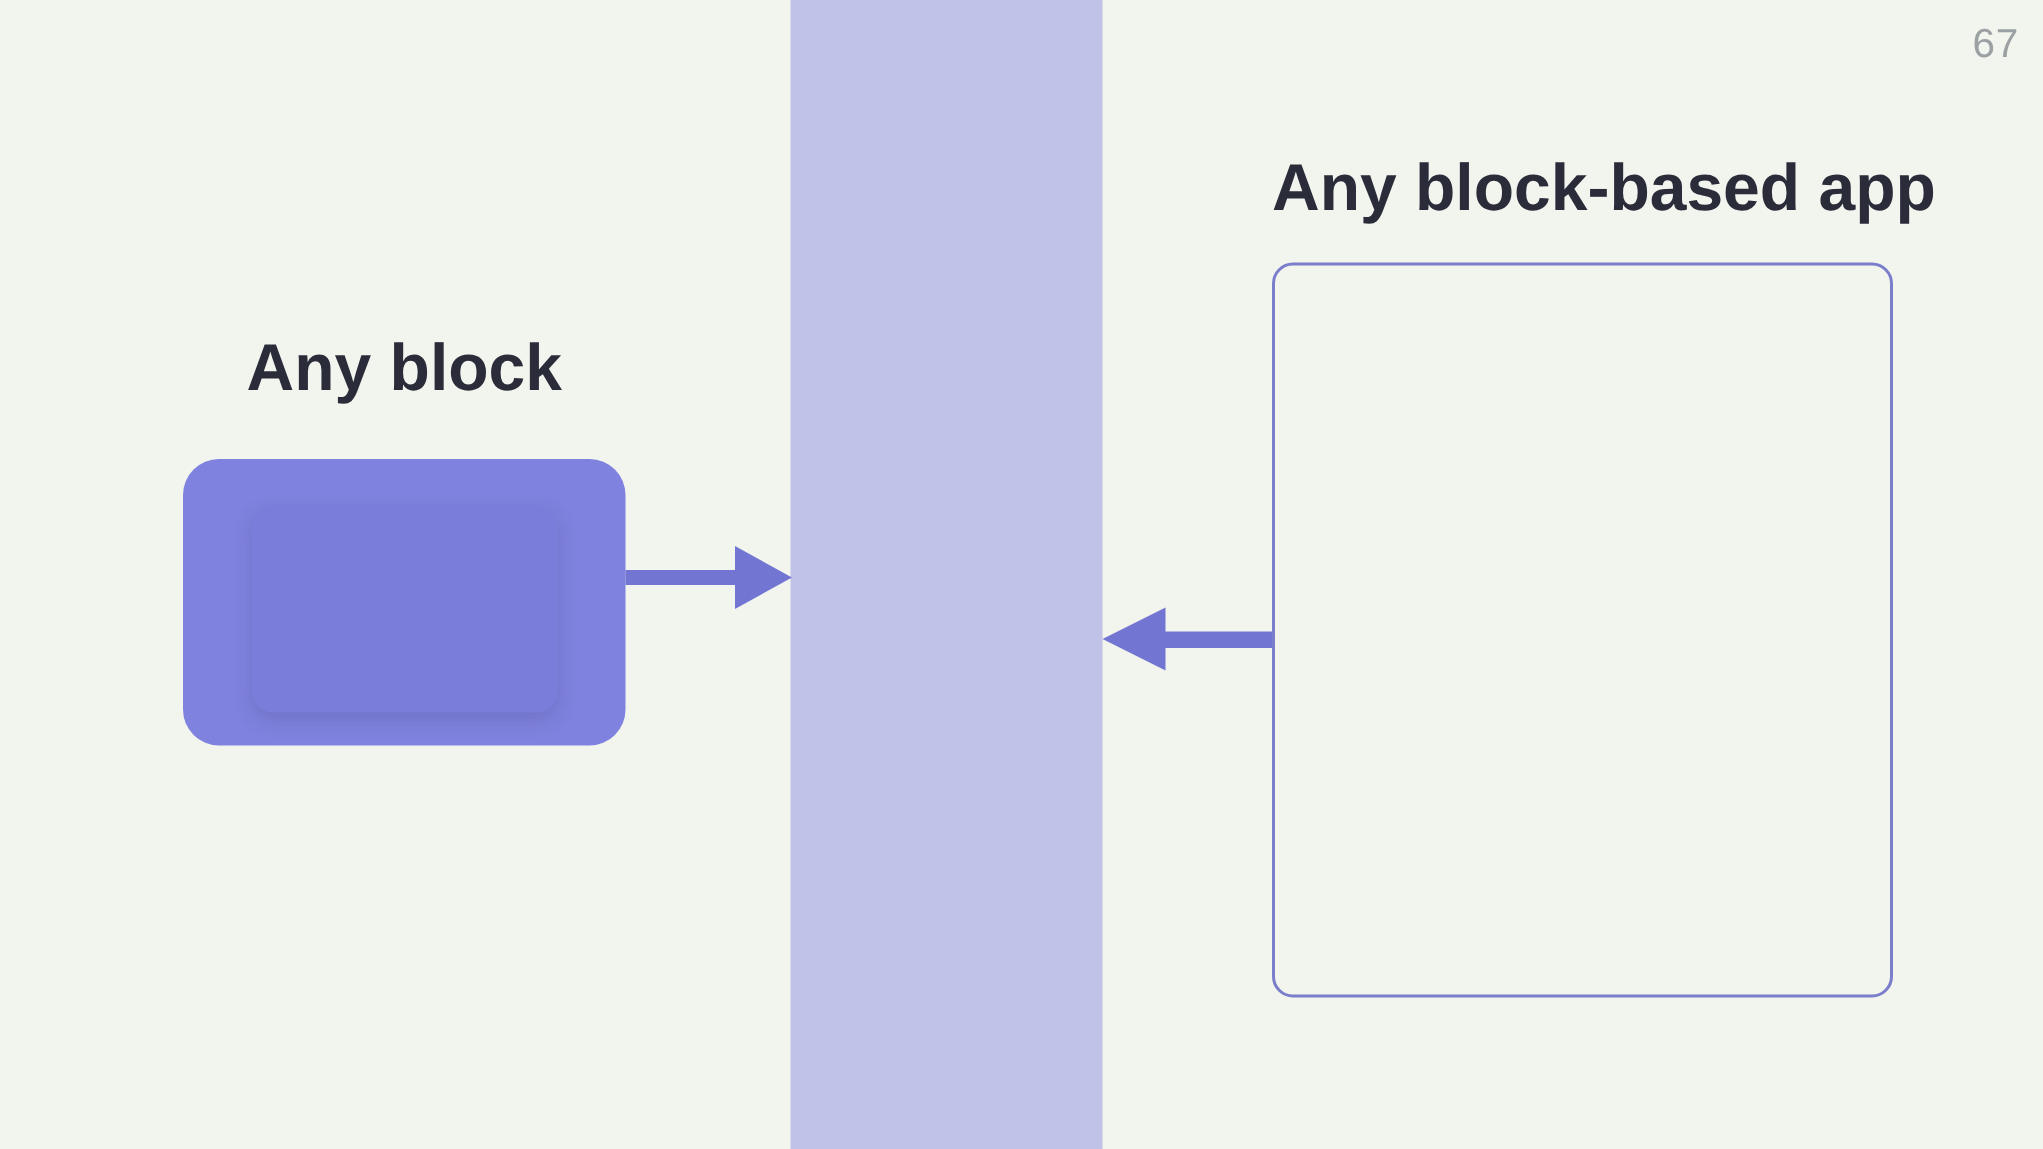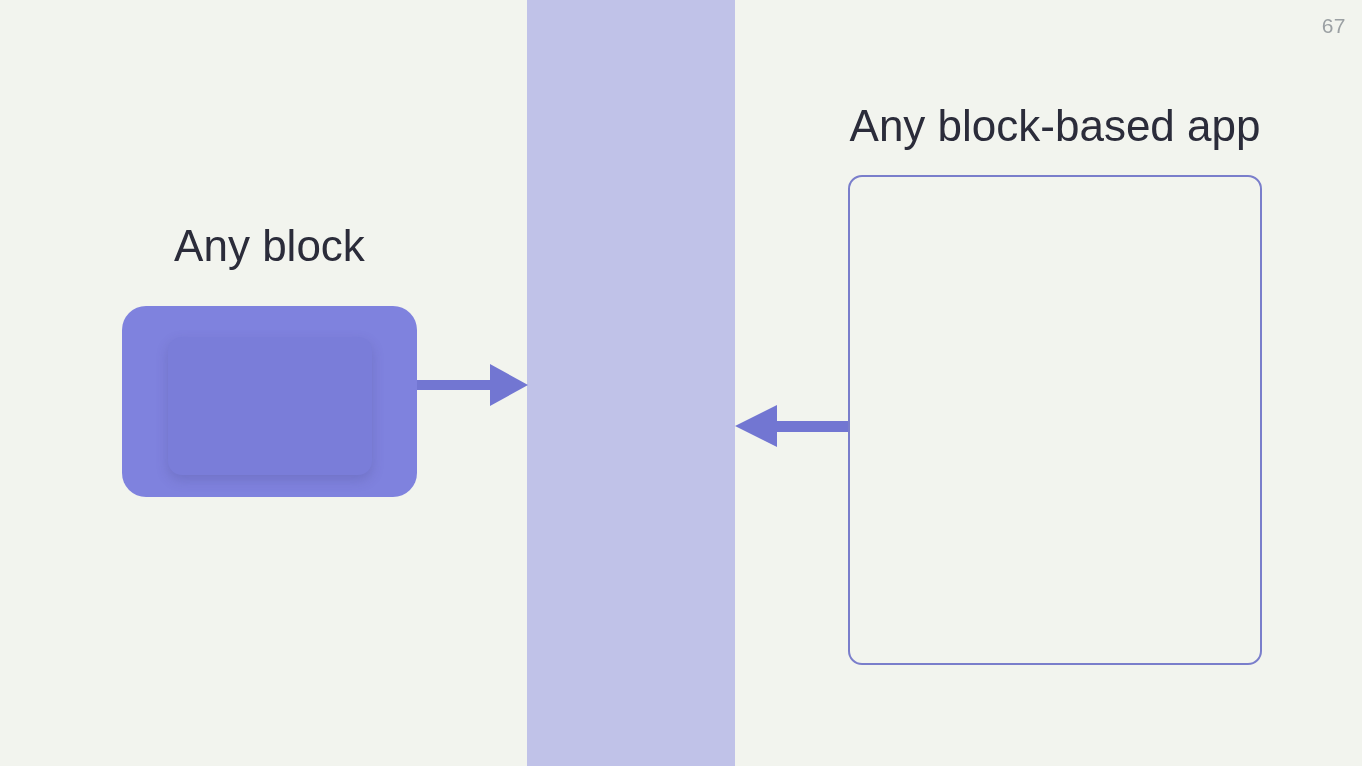--- a/index.html
+++ b/index.html
@@ -11,38 +11,38 @@
     width: 1362px;
     height: 766px;
     background: #f2f4ee;
     overflow: hidden;
     font-family: "Liberation Sans", sans-serif;
   }
   .page-number {
     position: absolute;
     top: 14px;
     right: 16px;
-    font-size: 21px;
+    font-size: 27px;
     color: #9ba0a3;
     letter-spacing: 0.5px;
     margin-left: 32px;
   }
   .band {
     position: absolute;
     left: 527px;
     top: 0;
     width: 208px;
     height: 766px;
     background: #c0c2e8;
   }
   .heading {
     position: absolute;
     color: #2b2c3a;
     font-size: 44px;
-    font-weight: 400;
+    font-weight: 700;
     line-height: 1;
     text-align: center;
     white-space: nowrap;
   }
   .left-label {
     left: 122px;
     width: 295px;
     top: 224px;
   }
   .right-label {

